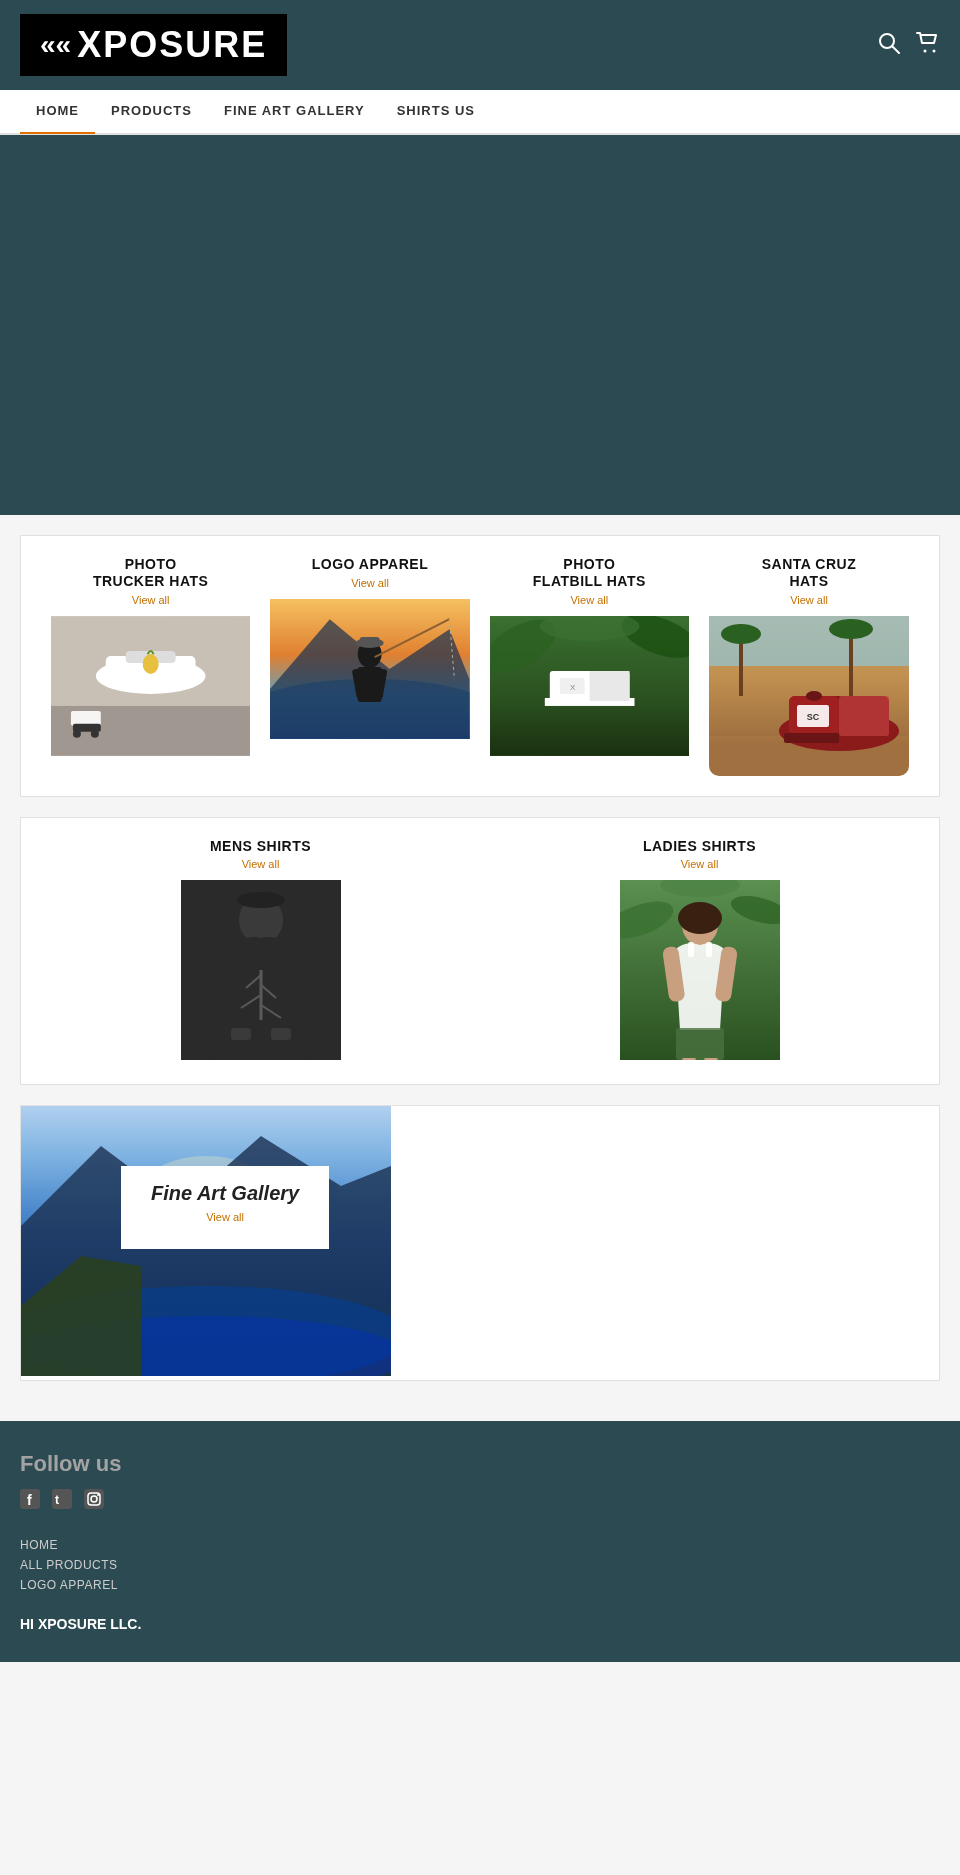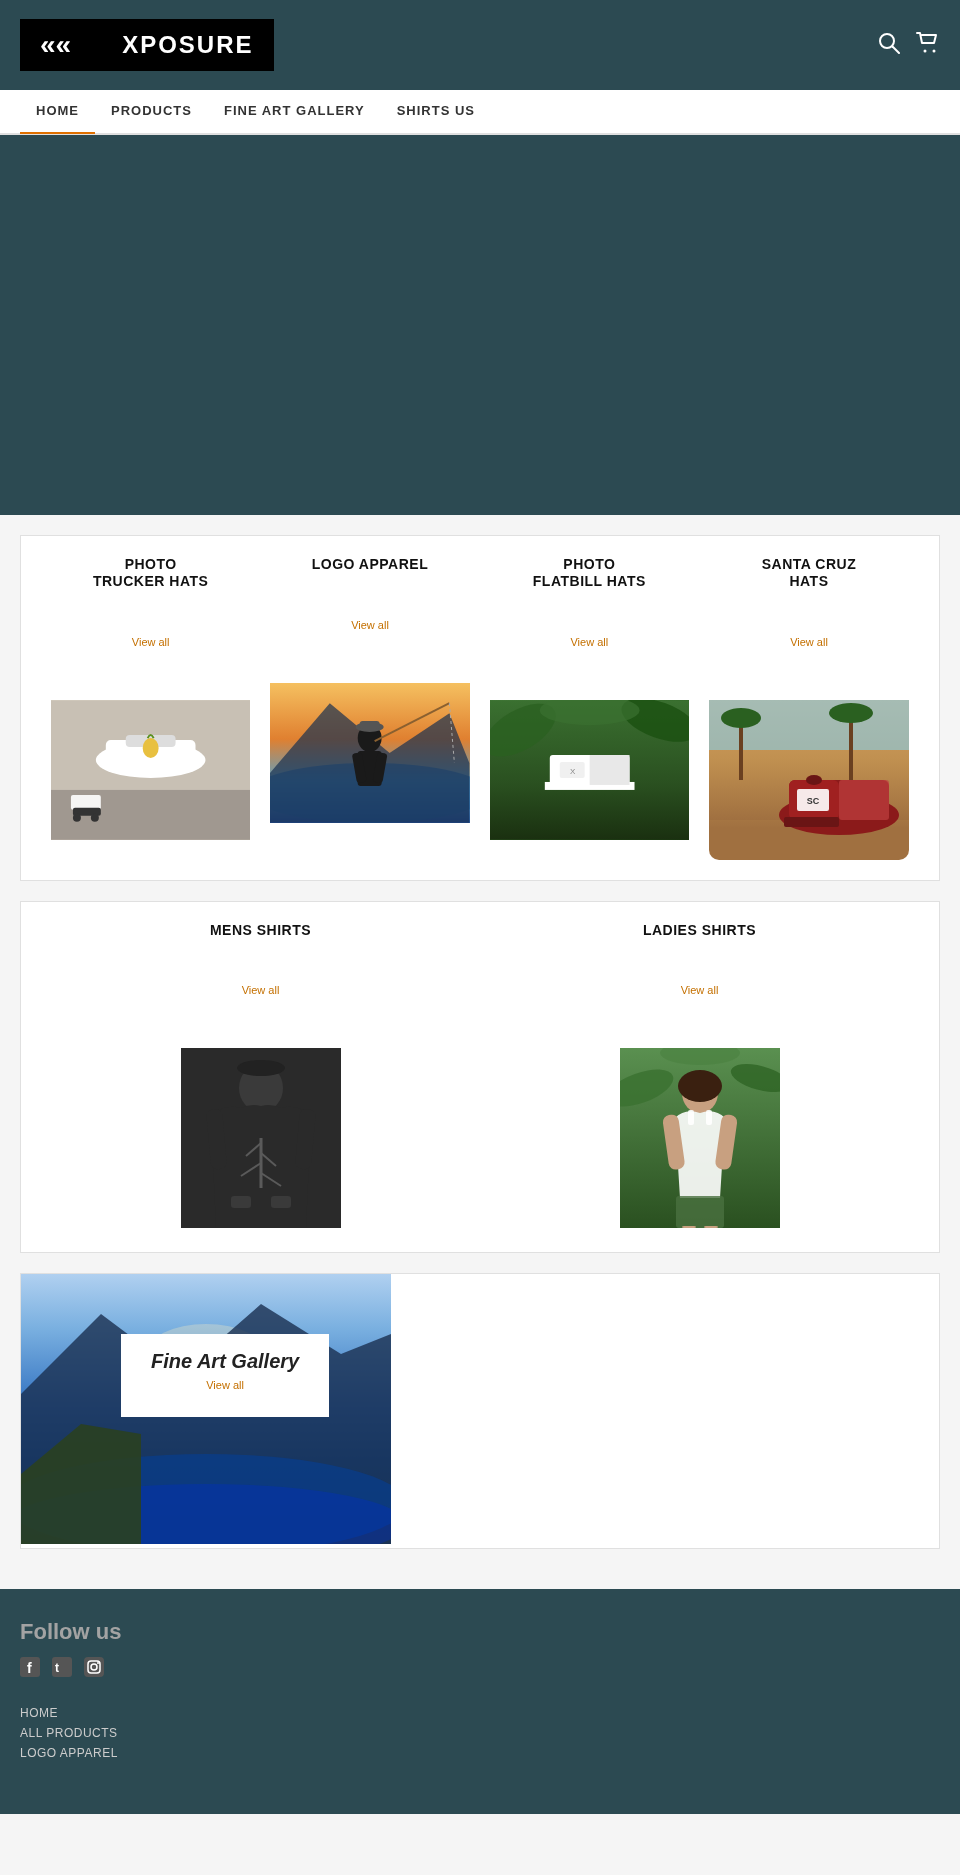--- a/index.html
+++ b/index.html
@@ -25,24 +25,23 @@
       align-items: center;
     }
     .logo-arrows {
       color: white;
       font-size: 28px;
       font-weight: 900;
       margin-right: 6px;
     }
     .logo-text {
       color: white;
-      font-size: 24px;
+      font-size: 36px;
       font-weight: 900;
       letter-spacing: 2px;
-      margin-left: 45px;
     }
     .header-icons {
       display: flex;
       gap: 16px;
       align-items: center;
     }
     .header-icon {
       color: white;
       font-size: 20px;
       cursor: pointer;
@@ -100,21 +99,20 @@
       display: grid;
       grid-template-columns: repeat(4, 1fr);
       gap: 0;
     }
 
     .collection-item {
       display: flex;
       flex-direction: column;
       align-items: center;
       padding: 0 10px;
-      gap: 42px;
     }
 
     .collection-title {
       font-size: 14px;
       font-weight: 800;
       text-align: center;
       letter-spacing: 0.5px;
       margin-bottom: 4px;
       color: #111;
       line-height: 1.2;
@@ -540,13 +538,16 @@
       </span>
     </div>
   </div>
 
   <div class="footer-section">
     <a class="footer-link">HOME</a>
     <a class="footer-link">ALL PRODUCTS</a>
     <a class="footer-link">LOGO APPAREL</a>
   </div>
 
+  <div class="footer-bottom">
+    <span>HI XPOSURE LLC.</span>
+  </div>
 </footer>
 
 </body></html>

